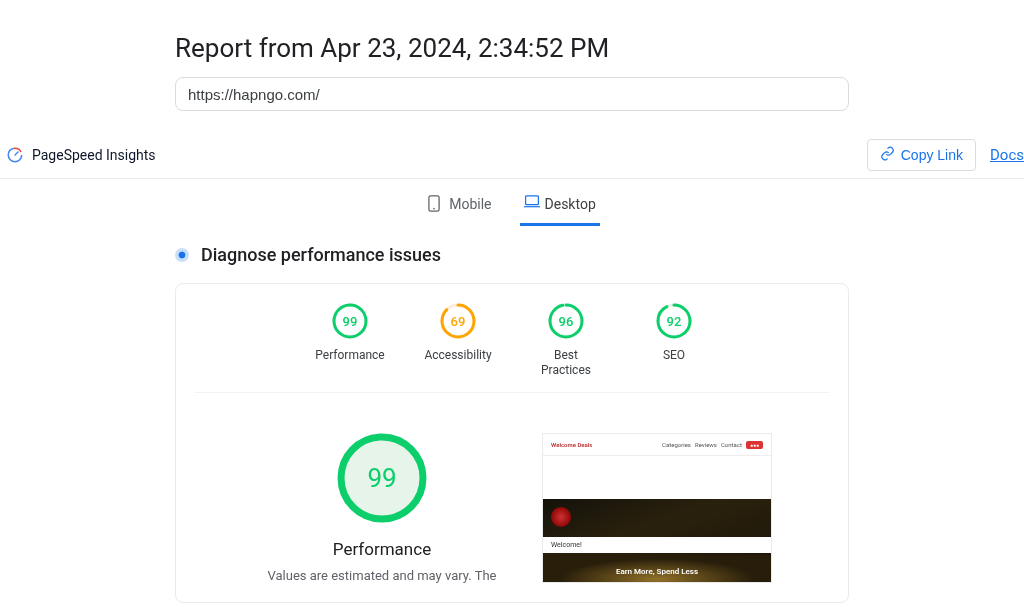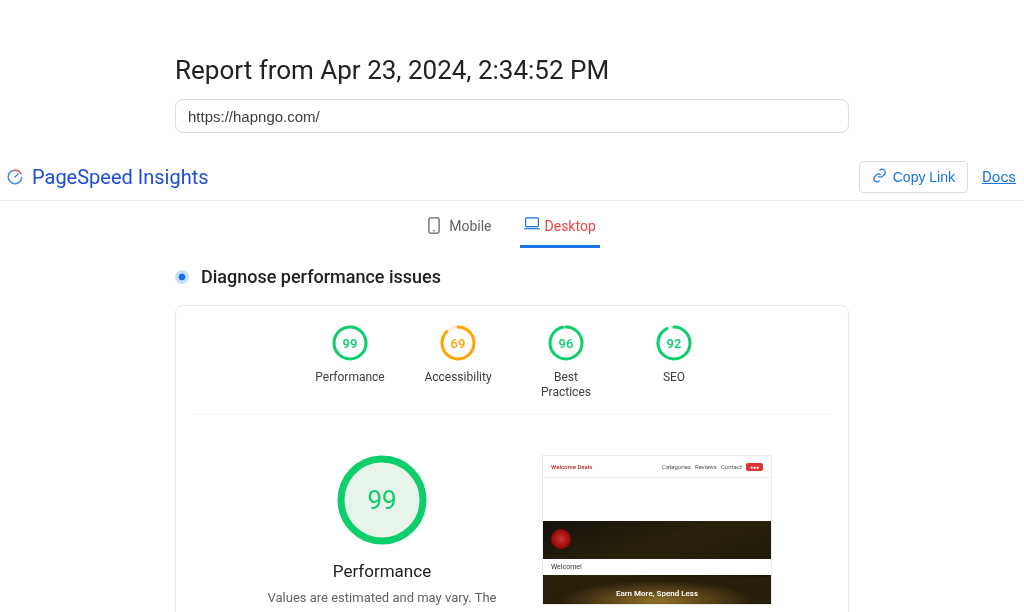--- a/index.html
+++ b/index.html
@@ -1,35 +1,35 @@
 <!DOCTYPE html>
 <html><head>
 <meta charset="utf-8">
 <style>
   * { box-sizing: border-box; margin: 0; padding: 0; }
   body { font-family: 'Google Sans', Roboto, Arial, sans-serif; background: #fff; color: #202124; width: 1024px; height: 612px; overflow: hidden; }
 
-  .top-section { padding: 55px 175px 20px 175px; }
+  .top-section { padding: 33px 175px 20px 175px; }
   .report-title { font-size: 26px; font-weight: 400; color: #202124; margin-bottom: 14px; }
   .input-row { display: flex; gap: 11px; align-items: center; }
   .url-input { flex: 1; height: 34px; border: 1px solid #dadce0; border-radius: 8px; padding: 0 12px; font-size: 15px; color: #3c4043; background: #fff; }
   .analyze-btn { height: 34px; padding: 0 22px; background: #1a73e8; color: #fff; border: none; border-radius: 4px; font-size: 14px; font-weight: 500; cursor: pointer; }
 
   .header-bar { display: flex; align-items: center; justify-content: space-between; padding: 0 0 0 6px; border-bottom: 1px solid #e8eaed; height: 48px; }
   .brand { display: flex; align-items: center; gap: 8px; }
   .brand-logo { width: 18px; height: 18px; position: relative; }
   .brand-logo svg { width: 18px; height: 18px; }
-  .brand-name { font-size: 20px; color: #1d4ed8; }
+  .brand-name { font-size: 14px; color: #0f172a; }
   .header-actions { display: flex; align-items: center; gap: 14px; }
   .copy-link { display: flex; align-items: center; gap: 6px; height: 32px; padding: 0 12px; border: 1px solid #dadce0; border-radius: 4px; color: #1a73e8; font-size: 14px; cursor: pointer; background: #fff; }
-  .docs-link { color: #1a73e8; font-size: 15px; cursor: pointer; padding-right: 8px; text-decoration: underline; }
+  .docs-link { color: #1a73e8; font-size: 15px; cursor: pointer; padding-right: 0; text-decoration: underline; }
 
   .tabs { display: flex; justify-content: center; gap: 24px; padding: 10px 0 0 0; }
   .tab { display: flex; align-items: center; gap: 7px; padding: 6px 4px 10px 4px; font-size: 14px; color: #5f6368; cursor: pointer; border-bottom: 3px solid transparent; }
-  .tab.active { color: #ef4444; border-bottom-color: #1a73e8; }
+  .tab.active { color: #404040; border-bottom-color: #1a73e8; }
   .tab-icon { width: 14px; height: 18px; }
 
   .content { padding: 18px 175px 0 175px; }
   .diag-row { display: flex; align-items: center; gap: 12px; margin-bottom: 18px; }
   .diag-dot { width: 14px; height: 14px; border-radius: 50%; background: radial-gradient(circle, #1a73e8 35%, rgba(26,115,232,0.25) 36%, rgba(26,115,232,0.2) 100%); }
   .diag-title { font-size: 18px; font-weight: 500; color: #202124; text-align: center; }
 
   .card { border: 1px solid #e8eaed; border-radius: 8px; padding: 18px 18px 0 18px; height: 320px; overflow: hidden; }
   .score-row { display: flex; justify-content: center; gap: 28px; padding-bottom: 14px; border-bottom: 1px solid #f1f3f4; }
   .score-item { display: flex; flex-direction: column; align-items: center; width: 80px; }

